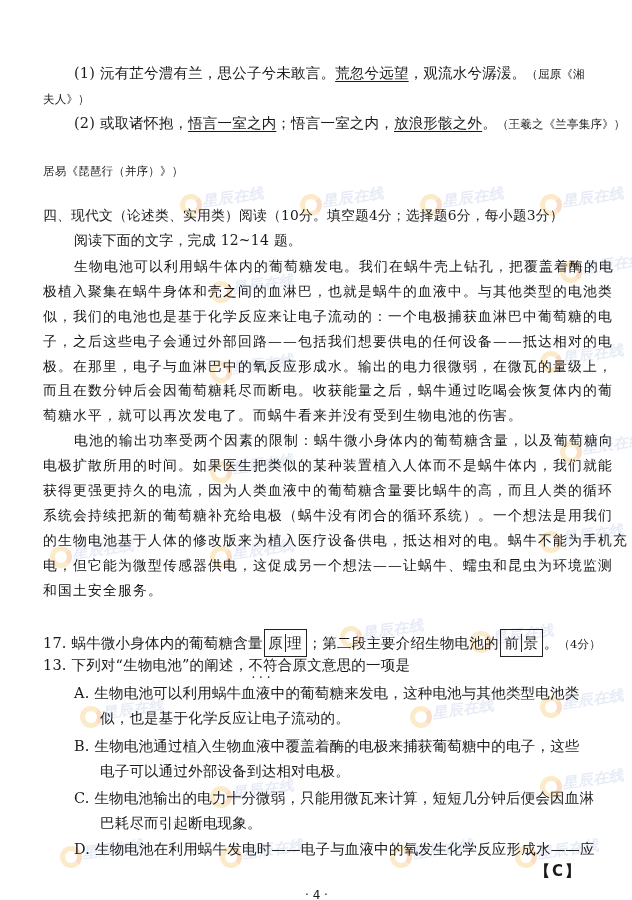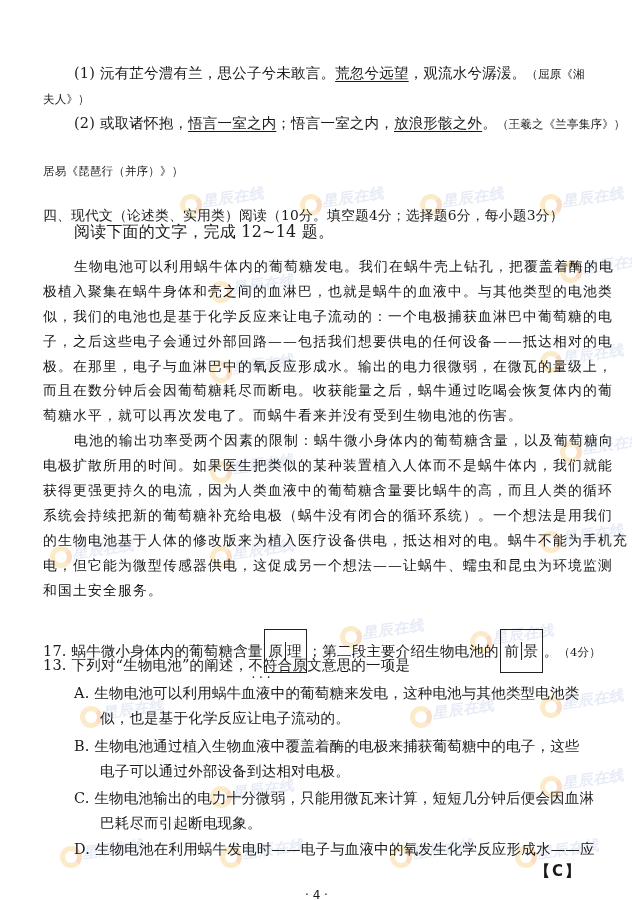--- a/index.html
+++ b/index.html
@@ -7,21 +7,21 @@
     width: 632px; height: 900px; background: #ffffff; position: relative; overflow: hidden;
     font-family: "DejaVu Serif", "Liberation Serif", serif; color: #1a1a1a;
   }
   .page { position: absolute; left: 0; top: 0; width: 632px; height: 900px; }
   .line { position: absolute; white-space: nowrap; font-size: 14.5px; line-height: 18px; letter-spacing: 0.2px; }
   .hand { font-family: "DejaVu Serif", "Liberation Serif", serif; font-size: 13.8px; letter-spacing: 1.2px; color: #151515; }
   .small { font-size: 11.5px; }
   .ul { text-decoration: underline; text-underline-offset: 3px; text-decoration-thickness: 1px; }
   .dots { position: relative; }
   .dots::after { content: "·  ·  ·"; position: absolute; left: 3px; top: 12px; font-size: 12px; letter-spacing: 0; }
-  .box { display: inline-block; border: 1.3px solid #222; padding: 12px 2px; height: 18px; line-height: 18px; margin: 0 1px; letter-spacing: 0; }
+  .box { display: inline-block; border: 1.3px solid #222; padding: 4px 2px; height: 18px; line-height: 18px; margin: 0 1px; letter-spacing: 0; }
   .box span.cell { display: inline-block; width: 18px; text-align: center; }
   .box span.cell + span.cell { border-left: 1.3px solid #222; }
   .answer { position: absolute; font-family: "DejaVu Sans", sans-serif; font-size: 15px; font-weight: bold; letter-spacing: 2px; }
   .pagenum { position: absolute; font-family: "DejaVu Sans", sans-serif; font-size: 12px; }
   .wm { position: absolute; opacity: 0.35; pointer-events: none; }
   .wm .logo { position: absolute; left: 0; top: 6px; width: 22px; height: 22px; border-radius: 50%;
               border: 5px solid #f6c76a; border-right-color: #f2a15a; box-sizing: border-box; }
   .wm .txt { position: absolute; left: 24px; top: 0; font-family: "DejaVu Sans", sans-serif; font-size: 15px; font-weight: bold;
              color: #b8c7e6; transform: skewX(-12deg) rotate(-8deg); white-space: nowrap; }
 </style>
@@ -136,21 +136,21 @@
   </div>
 
   <div class="line" style="left:74px;top:114px">
     <span>(2)</span>
     <span>或取诸怀抱，</span><span class="ul">悟言一室之内</span><span>；悟言一室之内，</span><span class="ul">放浪形骸之外</span><span>。</span><span class="small">（王羲之《兰亭集序》）</span>
   </div>
 
   <div class="line small" style="left:43px;top:162px">居易《琵琶行（并序）》）</div>
 
   <div class="line" style="left:43px;top:206px;font-size:13.8px">四、现代文（论述类、实用类）阅读（10分。填空题4分；选择题6分，每小题3分）</div>
-  <div class="line" style="left:74px;top:223px;font-size:16px">阅读下面的文字，完成 12~14 题。</div>
+  <div class="line" style="left:74px;top:231px;font-size:14px">阅读下面的文字，完成 12~14 题。</div>
 
   <div class="line hand" style="left:74px;top:257px">生物电池可以利用蜗牛体内的葡萄糖发电。我们在蜗牛壳上钻孔，把覆盖着酶的电</div>
   <div class="line hand" style="left:43px;top:282px">极植入聚集在蜗牛身体和壳之间的血淋巴，也就是蜗牛的血液中。与其他类型的电池类</div>
   <div class="line hand" style="left:43px;top:307px">似，我们的电池也是基于化学反应来让电子流动的：一个电极捕获血淋巴中葡萄糖的电</div>
   <div class="line hand" style="left:43px;top:332px">子，之后这些电子会通过外部回路——包括我们想要供电的任何设备——抵达相对的电</div>
   <div class="line hand" style="left:43px;top:357px">极。在那里，电子与血淋巴中的氧反应形成水。输出的电力很微弱，在微瓦的量级上，</div>
   <div class="line hand" style="left:43px;top:381px">而且在数分钟后会因葡萄糖耗尽而断电。收获能量之后，蜗牛通过吃喝会恢复体内的葡</div>
   <div class="line hand" style="left:43px;top:406px">萄糖水平，就可以再次发电了。而蜗牛看来并没有受到生物电池的伤害。</div>
   <div class="line hand" style="left:74px;top:431px">电池的输出功率受两个因素的限制：蜗牛微小身体内的葡萄糖含量，以及葡萄糖向</div>
   <div class="line hand" style="left:43px;top:456px">电极扩散所用的时间。如果医生把类似的某种装置植入人体而不是蜗牛体内，我们就能</div>

